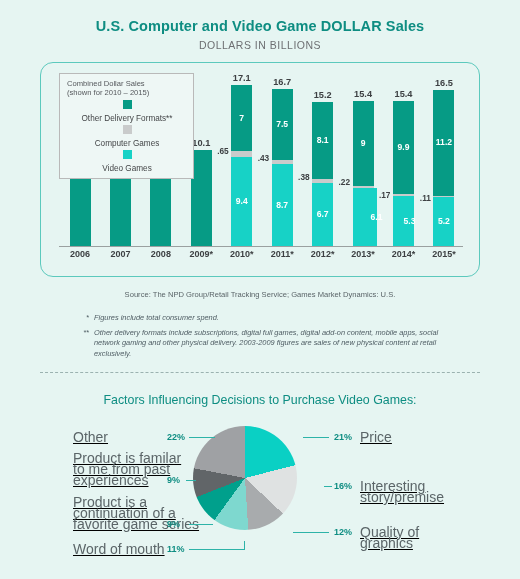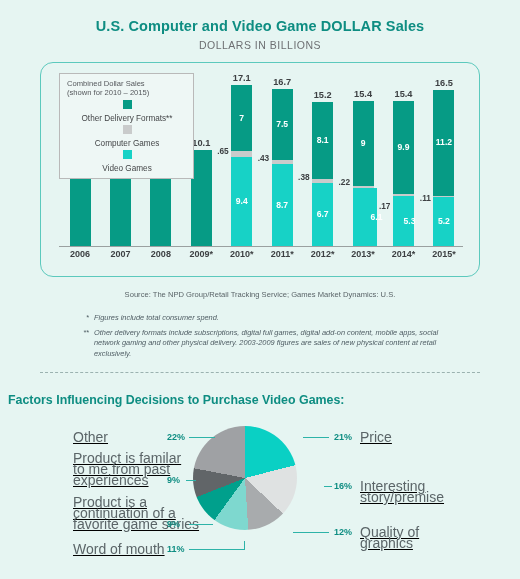--- a/index.html
+++ b/index.html
@@ -148,24 +148,25 @@
   
   .divider {
     position: absolute;
     left: 40px; right: 40px; top: 372px;
     border-top: 1.3px dashed #9bb2b0;
   }
 
   
   .pie-title {
     position: absolute;
-    left: 8px; right: 0; top: 393px;
+    left: 0; right: 0; top: 393px;
+    text-align: center;
     color: #0e8d82;
     font-size: 12.4px;
-    font-weight: bold;
+    font-weight: normal;
   }
   .pie-wrap {
     position: absolute;
     left: 0; top: 424px;
     width: 520px; height: 150px;
   }
   .pie {
     position: absolute;
     left: 193px; top: 2px;
     width: 104px; height: 104px;
@@ -259,21 +260,21 @@
           <div class="bar-group">
             <div class="cg-out" style="right: 30px; bottom: 58.7204px;">.22</div>
             <div class="bar">
               <div class="seg odf" style="height: 85.1613px;">9</div>
               <div class="seg cg" style="height: 2.08172px;"></div>
               <div class="seg vg" style="height: 57.7204px; padding-left: 24px;">6.1</div>
             </div>
             <div class="total" style="bottom: 146.963px;">15.4</div>
           </div>
           <div class="bar-group">
-            <div class="cg-out" style="right: 30px; bottom: 35px;">.17</div>
+            <div class="cg-out" style="right: 30px; bottom: 46px;">.17</div>
             <div class="bar">
               <div class="seg odf" style="height: 93.6774px;">9.9</div>
               <div class="seg cg" style="height: 1.6086px;"></div>
               <div class="seg vg" style="height: 50.1505px; padding-left: 12px;">5.3</div>
             </div>
             <div class="total" style="bottom: 147.437px;">15.4</div>
           </div>
           <div class="bar-group">
             <div class="cg-out" style="right: 30px; bottom: 43px;">.11</div>
             <div class="bar">

